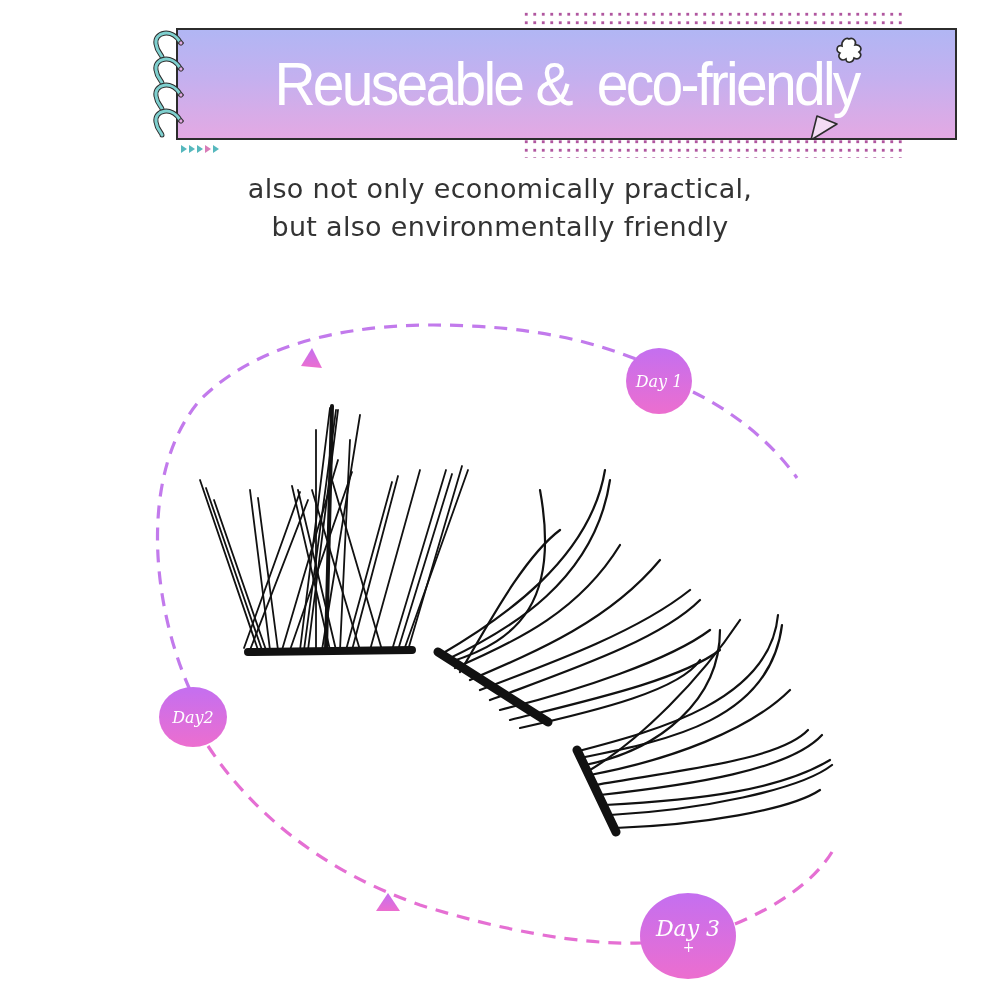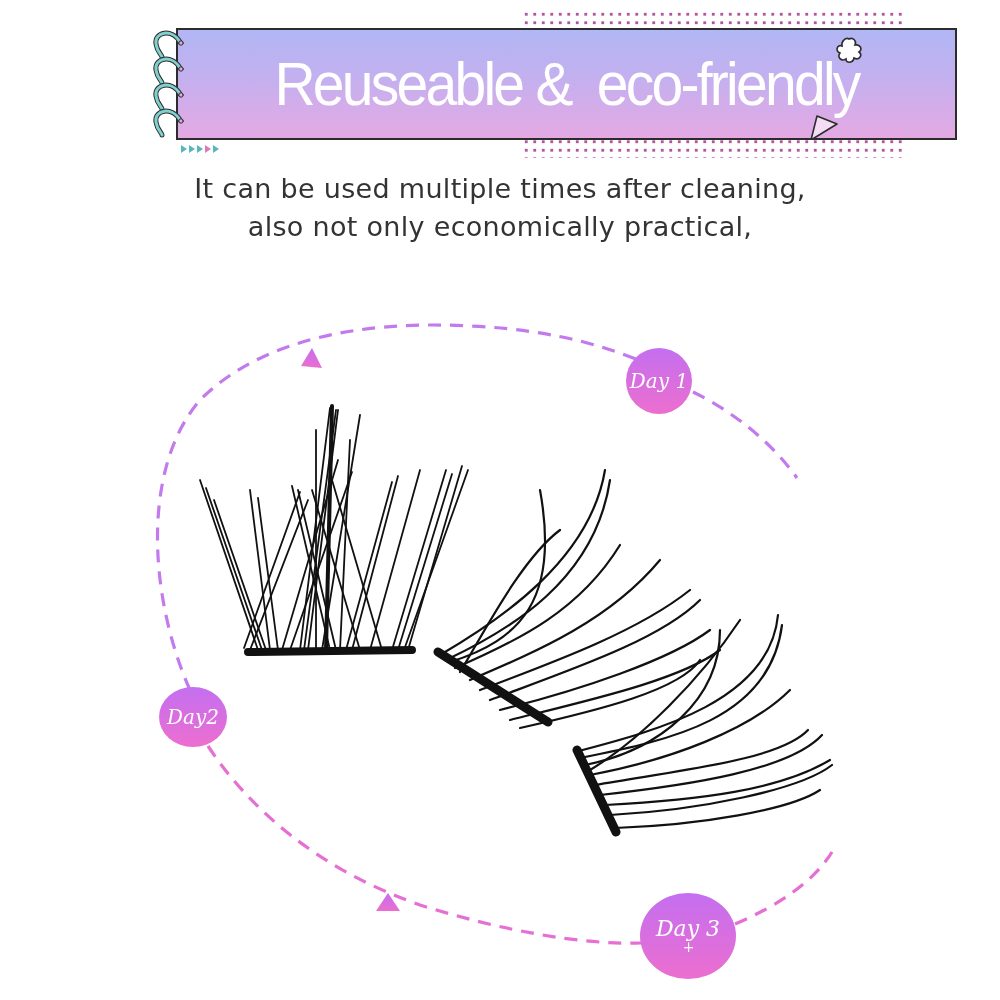--- a/index.html
+++ b/index.html
@@ -40,21 +40,21 @@
   }
   .desc div { white-space: nowrap; }
 
   
   .cycle { left: 0; top: 0; width: 1000px; height: 1000px; pointer-events: none; }
 
   .badge {
     width: 66px; height: 66px; border-radius: 50%;
     background: linear-gradient(to bottom, #c46ff0 0%, #ec6ecf 100%);
     color: #ffffff; font-family: "DejaVu Serif", serif; font-style: italic;
-    font-size: 20px; display: flex; align-items: center; justify-content: center;
+    font-size: 16px; display: flex; align-items: center; justify-content: center;
     text-align: center; white-space: nowrap;
   }
   .badge sup { font-size: 14px; margin-left: 1px; position: relative; top: -2px; }
   .badge-1 { left: 626px; top: 348px; }
   .badge-2 { left: 159px; top: 687px; width: 68px; height: 60px; font-style: italic; }
   .badge-3 { left: 640px; top: 893px; width: 96px; height: 86px; font-size: 22px; flex-direction: column; }
 
   
   .lash { left: 0; top: 0; width: 1000px; height: 1000px; }
 </style>
@@ -98,22 +98,22 @@
 
 <svg class="abs flower" style="left:834px;top:36px;" viewBox="0 0 30 30">
   <path d="M15 3 C19 1,23 5,21 9 C26 8,29 13,25 16 C29 19,25 25,20 22 C19 27,12 28,12 23 C7 26,3 21,6 17 C1 15,3 8,8 10 C7 5,12 1,15 3 Z" fill="#ffffff" stroke="#2c2c2c" stroke-width="1.6"></path>
 </svg>
 
 <svg class="abs curl" style="left:808px;top:112px;" viewBox="0 0 28 28">
   <path d="M28 12 L2 28 L8 4 Z" fill="#f4dcf4" stroke="#2c2c2c" stroke-width="1.6" stroke-linejoin="round"></path>
 </svg>
 
 <div class="abs desc">
-  <div>It can be used multiple times after cleaning,</div>
   <div>also not only economically practical,</div>
+  <div>but also environmentally friendly</div>
 </div>
 
 <svg class="abs cycle" viewBox="0 0 1000 1000">
   <defs>
     <linearGradient id="dashGrad" x1="0" y1="0" x2="0" y2="1">
       <stop offset="0" stop-color="#c27aec"></stop>
       <stop offset="1" stop-color="#e56fd3"></stop>
     </linearGradient>
     <linearGradient id="triGrad" x1="0" y1="0" x2="0" y2="1">
       <stop offset="0" stop-color="#c46ff0"></stop>

